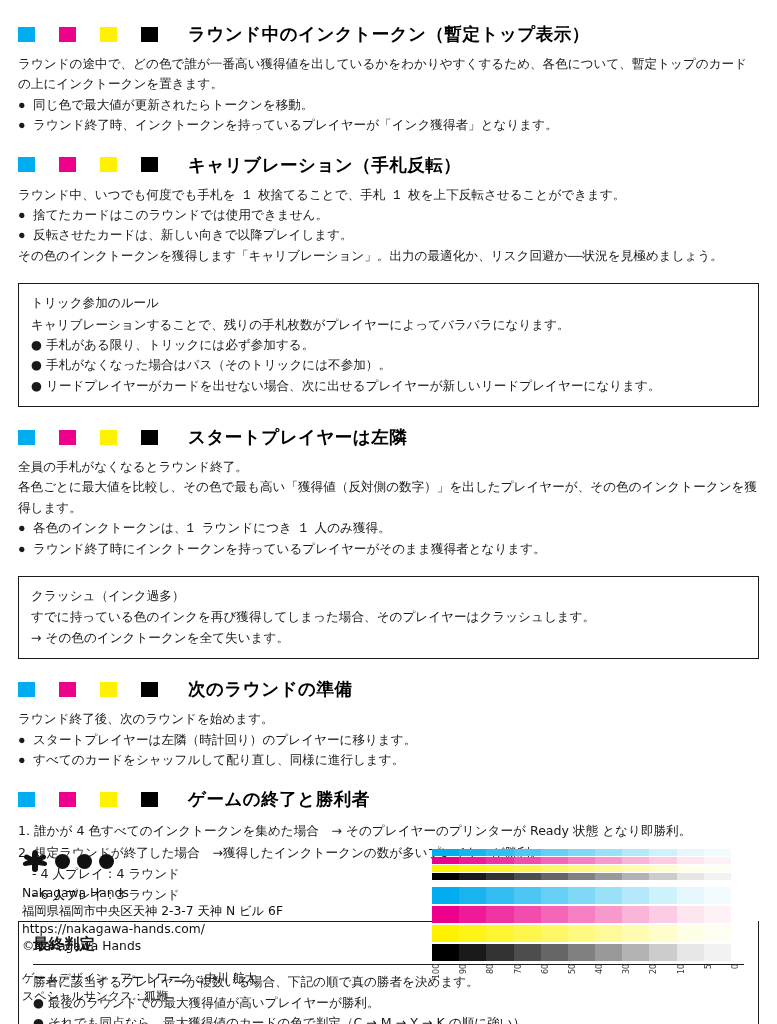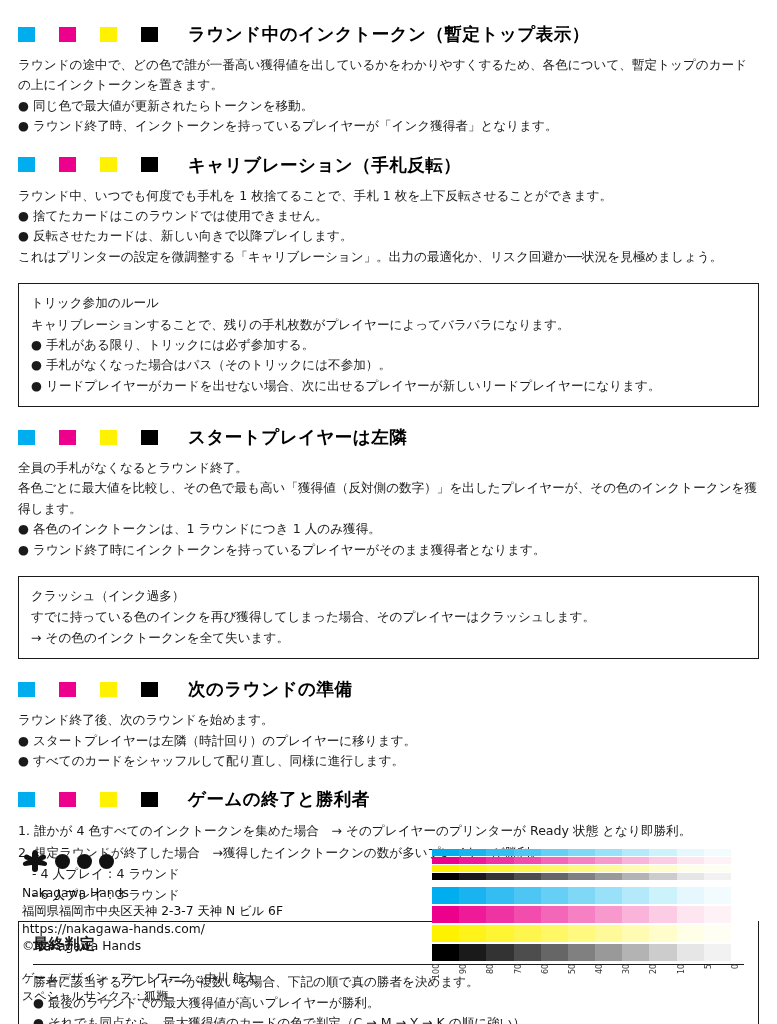--- a/index.html
+++ b/index.html
@@ -48,20 +48,21 @@
     letter-spacing: .5px;
     margin-left: 6px;
     color: #000;
   }
 
   .body-block {
     font-size: 12.6px;
     line-height: 1.62;
     margin: 8px 0 16px 0;
     color: #1a1a1a;
+    font-family: Liberation Mono, monospace;
   }
   .body-block p { margin: 0; }
 
   
   .rule-box {
     border: 1px solid #1a1a1a;
     padding: 9px 16px 10px 12px;
     margin: 0 0 18px 0;
     font-size: 12.6px;
     line-height: 1.62;
@@ -198,21 +199,21 @@
       <span class="sw c"></span>
       <span class="sw m"></span>
       <span class="sw y"></span>
       <span class="sw k"></span>
       <span class="title">キャリブレーション（手札反転）</span>
     </div>
     <div class="body-block">
       <p>ラウンド中、いつでも何度でも手札を 1 枚捨てることで、手札 1 枚を上下反転させることができます。</p>
       <p>●  捨てたカードはこのラウンドでは使用できません。</p>
       <p>●  反転させたカードは、新しい向きで以降プレイします。</p>
-      <p>これはプリンターの設定を微調整する「キャリブレーション」。出力の最適化か、リスク回避か──状況を見極めましょう。</p>
+      <p>その色のインクトークンを獲得します「キャリブレーション」。出力の最適化か、リスク回避か──状況を見極めましょう。</p>
     </div>
     <div class="rule-box">
       <p class="box-title">トリック参加のルール</p>
       <p>キャリブレーションすることで、残りの手札枚数がプレイヤーによってバラバラになります。</p>
       <p>●  手札がある限り、トリックには必ず参加する。</p>
       <p>●  手札がなくなった場合はパス（そのトリックには不参加）。</p>
       <p>●  リードプレイヤーがカードを出せない場合、次に出せるプレイヤーが新しいリードプレイヤーになります。</p>
     </div>
 
     <div class="sec-head">

